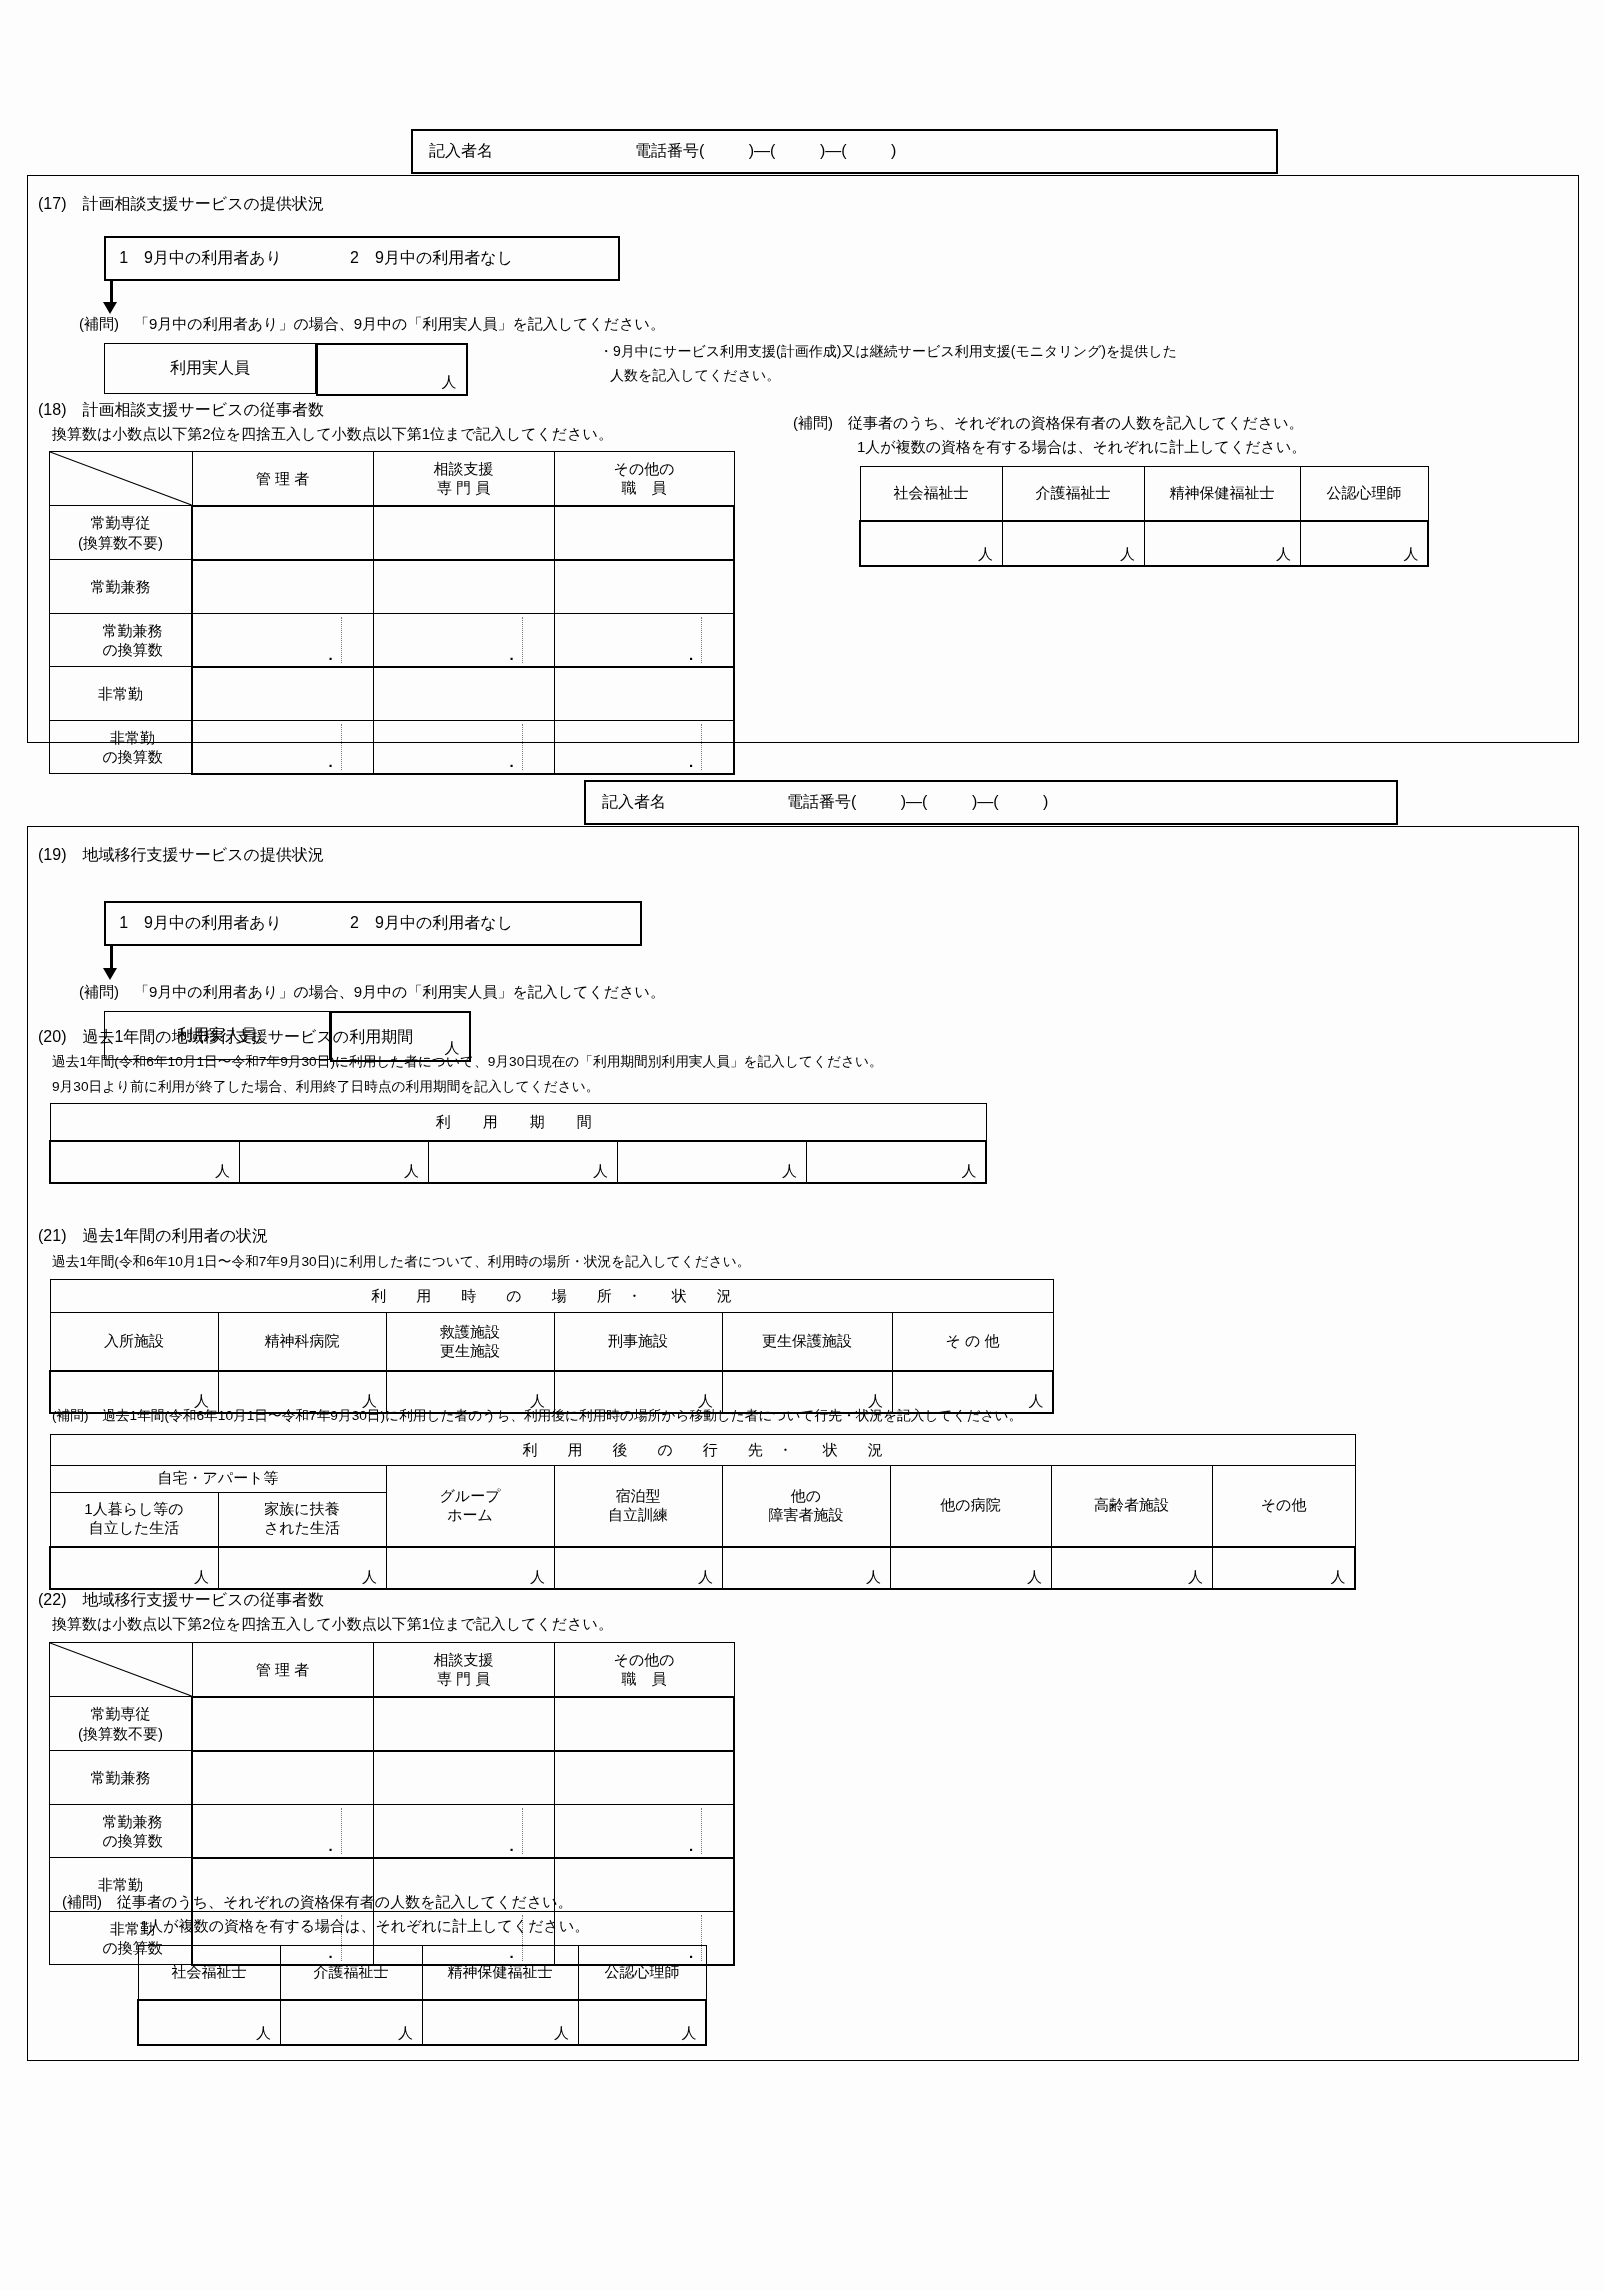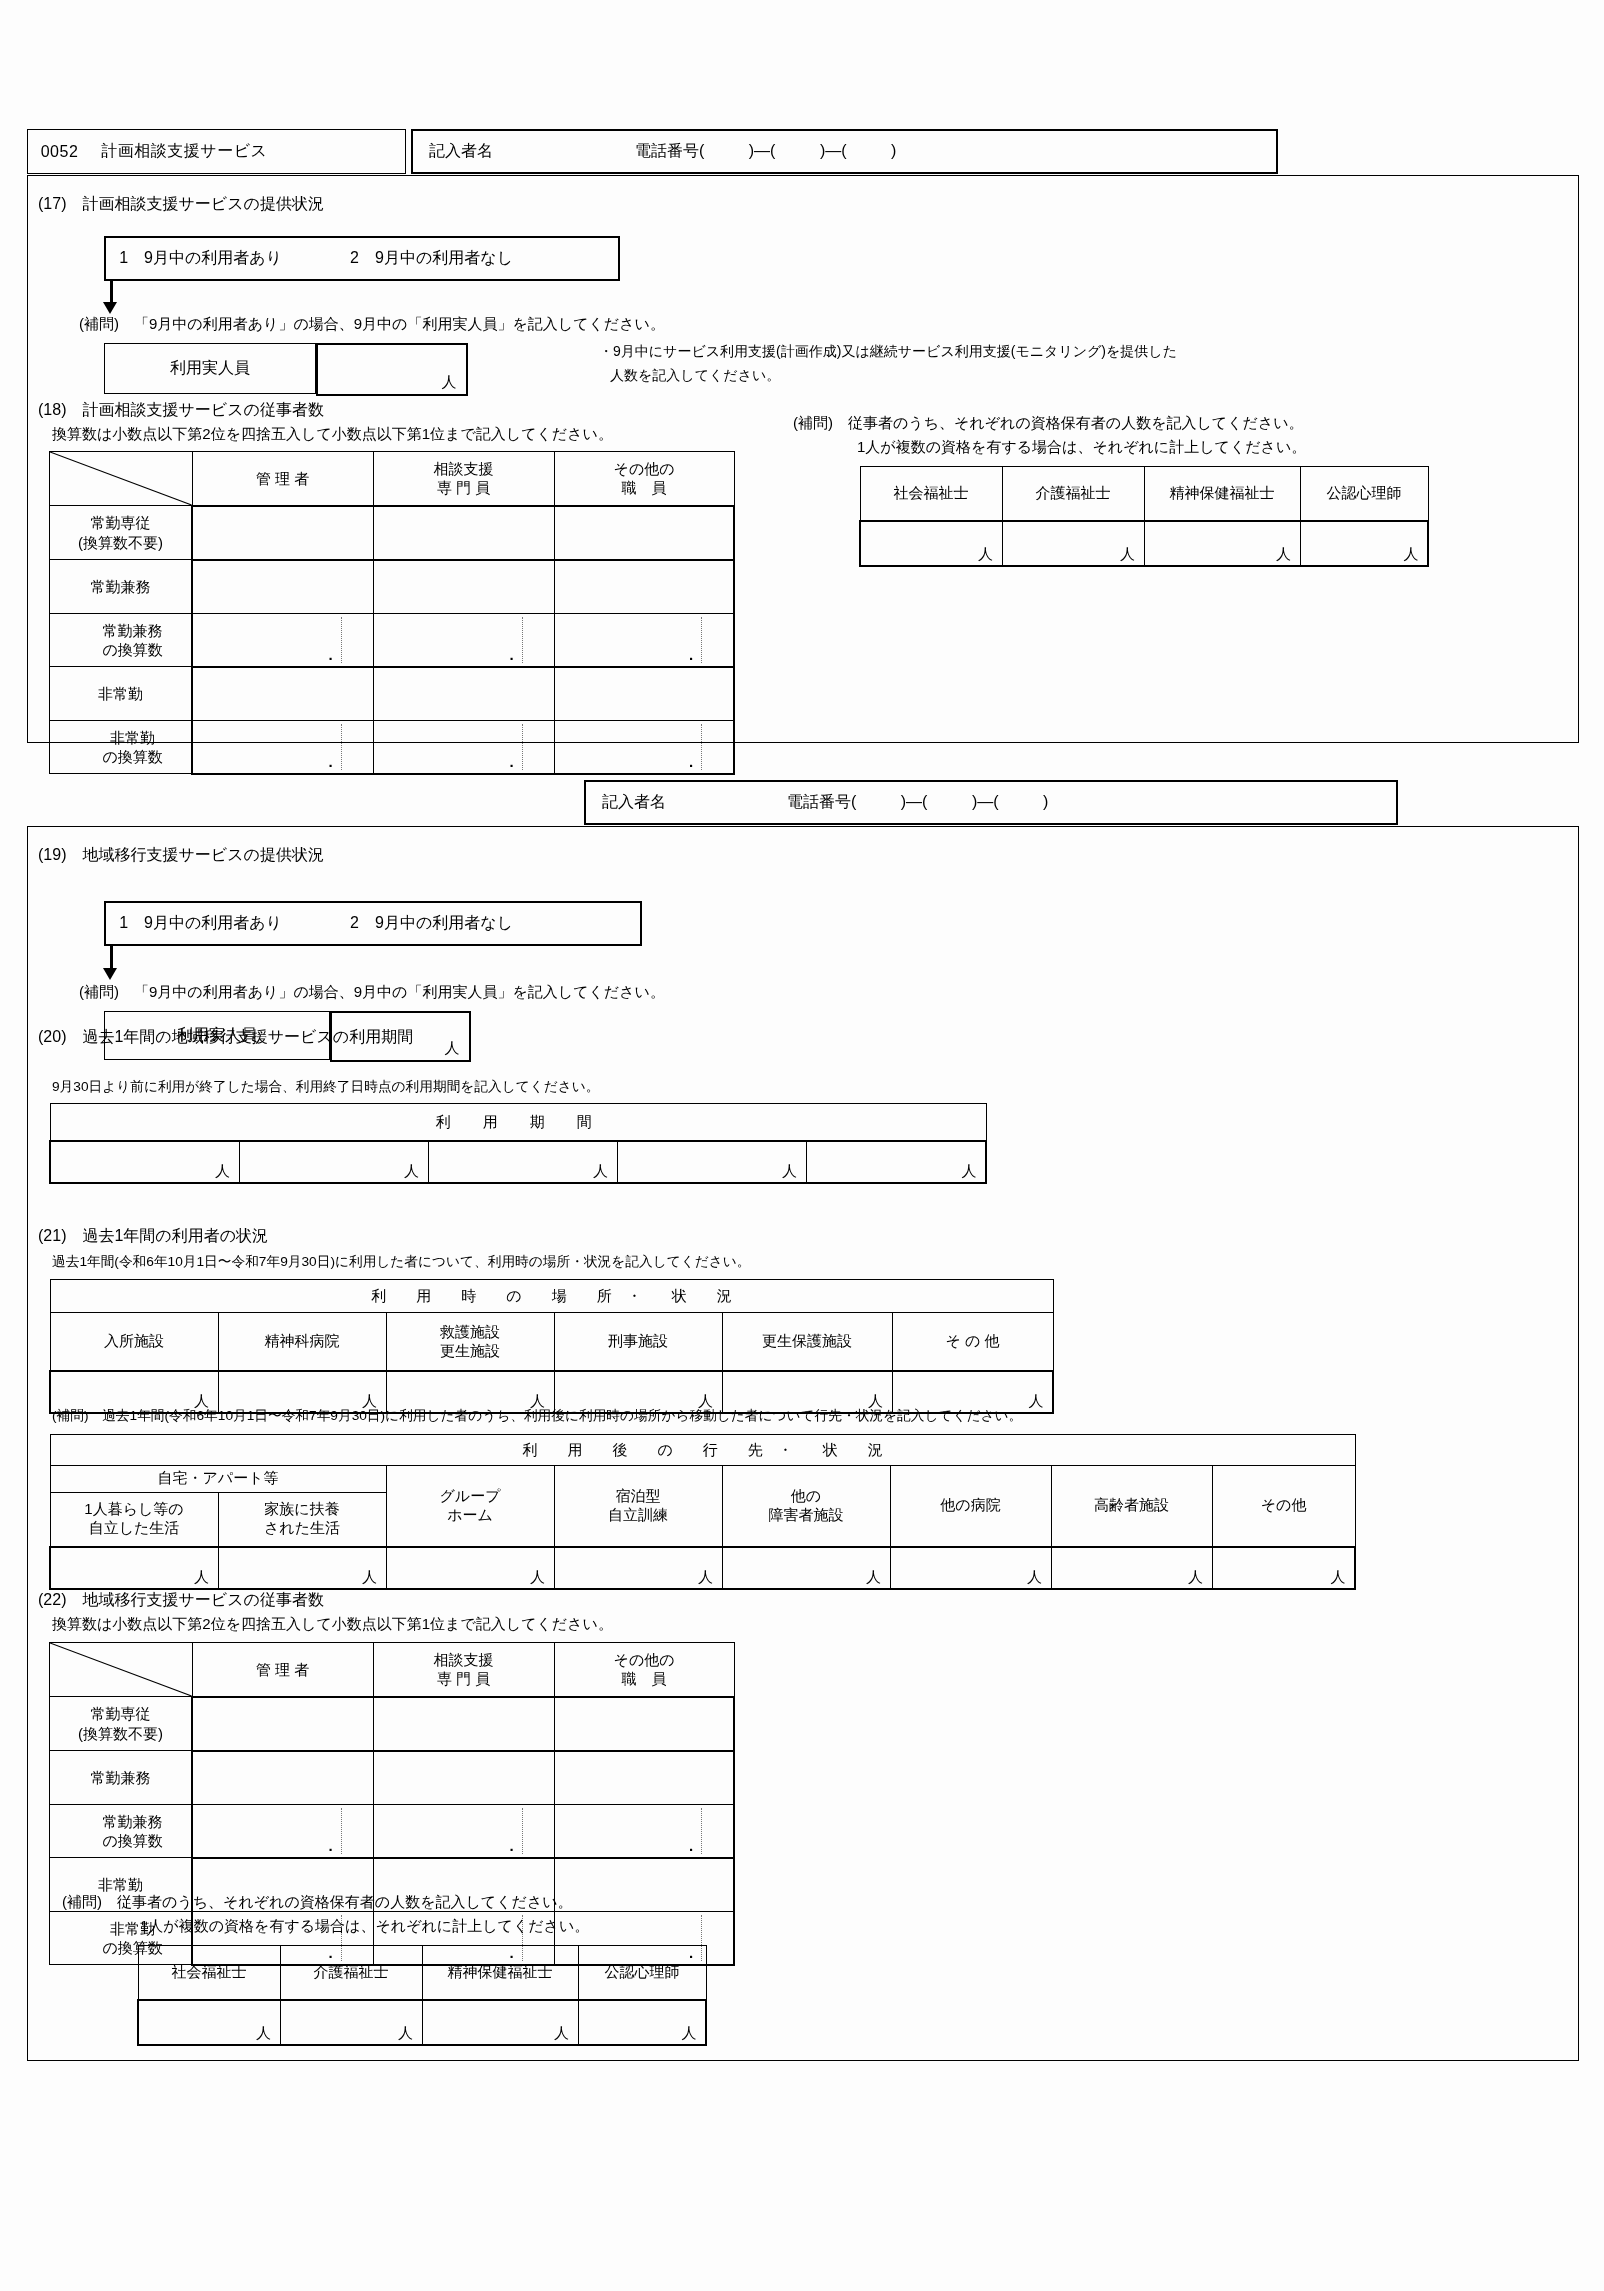--- a/index.html
+++ b/index.html
@@ -170,24 +170,20 @@
   table.staff td.b-bottom { border-bottom: 2.8px solid #000; }
   table.staff td.b-left   { border-left: 2.8px solid #000; }
   table.staff td.b-right  { border-right: 2.8px solid #000; }
   table.staff td.num { position: relative; }
 </style>
 </head>
 <body>
 
 <div id="page">
 
-  <div class="abs hdr-code" style="left:26.5px; top:129px; width:379px; height:45px;">
-    <span style="margin-left:13.2px;">0052</span>
-    <span style="margin-left:23px;">計画相談支援サービス</span>
-  </div>
   <div class="abs hdr-name" style="left:411px; top:129px; width:867px; height:45px;">
     <span class="lbl-name">記入者名</span>
     <span class="lbl-tel">電話番号(          )—(          )—(          )</span>
   </div>
 
   <div class="abs section-frame" style="left:26.5px; top:175px; width:1552px; height:568px;"></div>
 
   <div class="abs q-title" style="left:38px; top:194px;">(17)　計画相談支援サービスの提供状況</div>
 
   <div class="abs choice-box" style="left:104px; top:236px; width:516px; height:45px;">
@@ -362,20 +358,21 @@
   <div class="abs jinzu" style="left:104px; top:1011px; height:47px;">
     <div class="cap" style="width:224px; height:47px;">
       <span>利用実人員</span>
     </div>
     <div class="val" style="width:137px; height:47px;">
       <span class="unit">人</span>
     </div>
   </div>
 
   <div class="abs q-title" style="left:38px; top:1027px;">(20)　過去1年間の地域移行支援サービスの利用期間</div>
+  <div class="abs note-tiny" style="left:52px; top:1053px;">過去1年間(令和6年10月1日〜令和7年9月30日)に利用した者について、9月30日現在の「利用期間別利用実人員」を記入してください。</div>
   <div class="abs note-tiny" style="left:52px; top:1078px;">9月30日より前に利用が終了した場合、利用終了日時点の利用期間を記入してください。</div>
 
   <table class="abs grid" id="q20-table" style="left:49px; top:1103px; width:937px;">
       <colgroup>
         <col style="width:189px">
         <col style="width:189px">
         <col style="width:189px">
         <col style="width:189px">
         <col style="width:180px">
       </colgroup>

